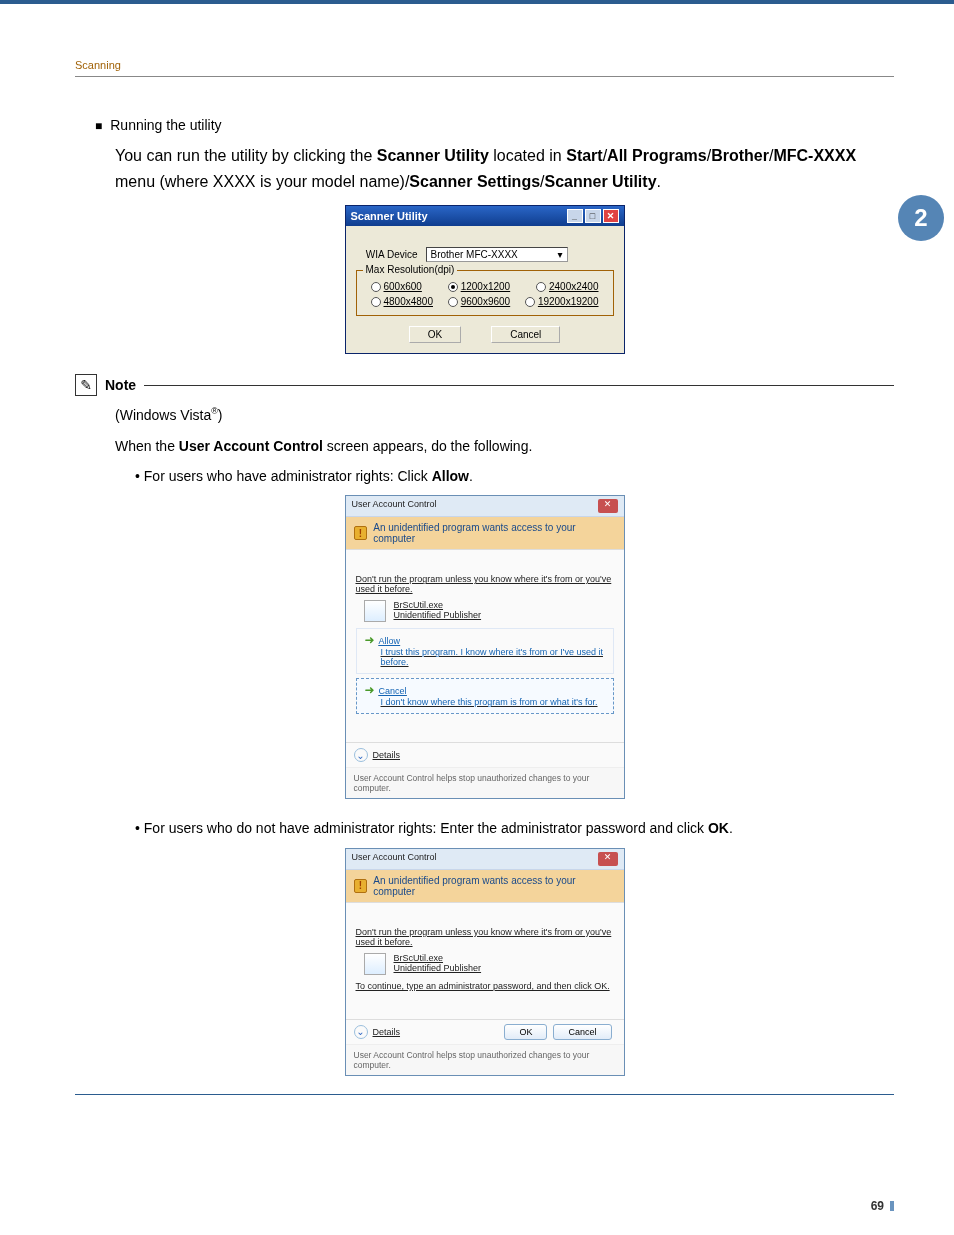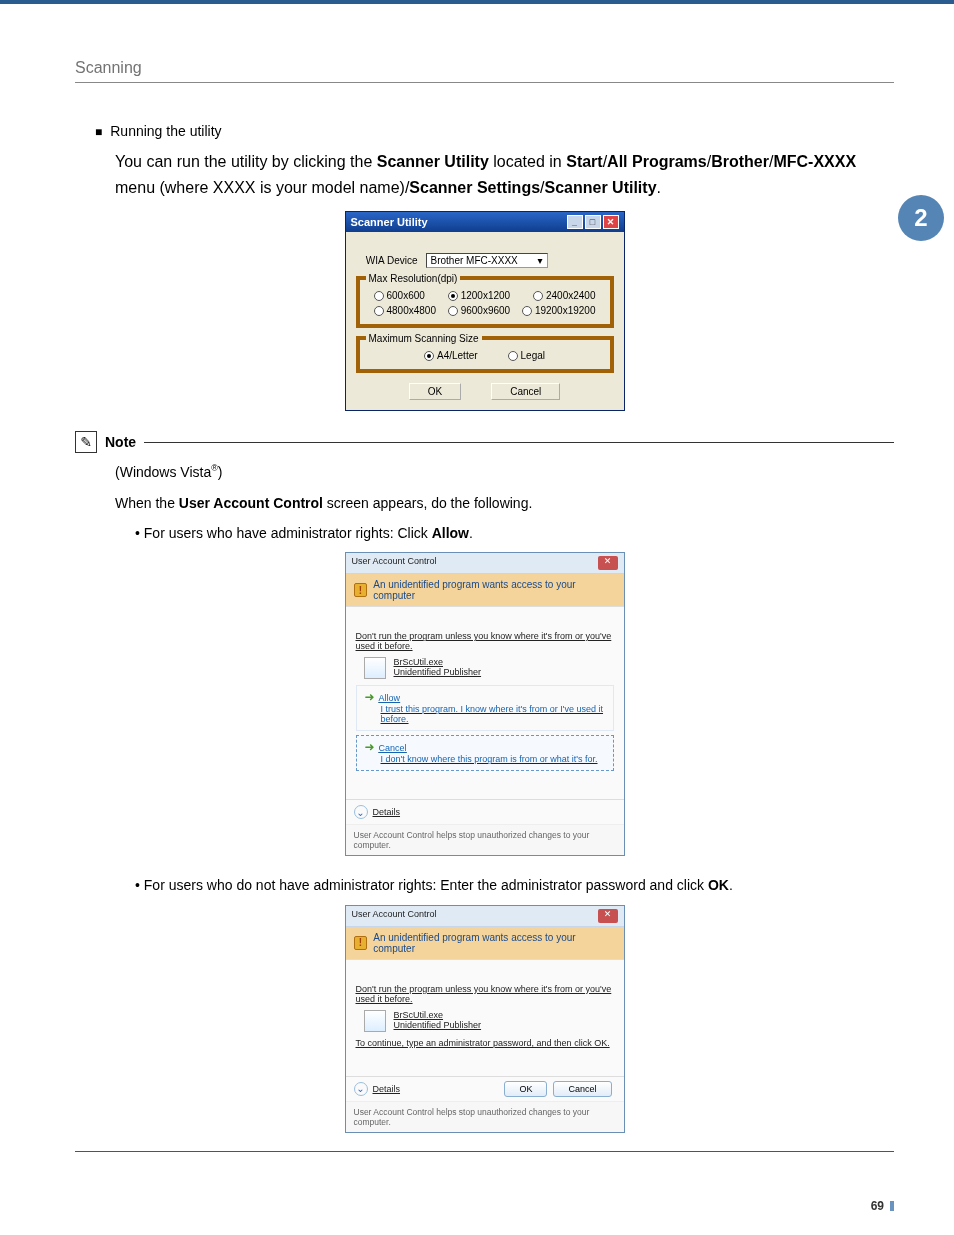--- a/index.html
+++ b/index.html
@@ -15,22 +15,22 @@
     .top-accent {
       height: 4px;
       background: #2b5c8f;
       width: 100%;
     }
     .content-area {
       padding: 55px 60px 0 75px;
       position: relative;
     }
     .header-small {
-      font-size: 16px;
-      color: #737373;
+      font-size: 11px;
+      color: #a16207;
       margin-bottom: 5px;
     }
     .header-rule {
       border-bottom: 1px solid #888;
       margin-bottom: 40px;
     }
     .square-bullet::before {
       content: "■";
       margin-right: 8px;
       font-size: 12px;
@@ -82,44 +82,44 @@
       display: flex; align-items: center; justify-content: center;
     }
     .dlg1-icon.close { background: #e04343; color: #fff; }
     .dlg1-body { padding: 15px 10px 10px; }
     .dlg1-row { display: flex; align-items: center; margin: 6px 0; }
     .dlg1-label { width: 70px; text-align:right; padding-right:8px;}
     .dlg1-select {
       border: 1px inset #999;
       background: #fff;
       padding: 1px 4px;
-      width: 122px;
+      width: 142px;
       display: flex;
       justify-content: space-between;
     }
     .group {
-      border: 4px solid #a16207;
+      border: 1px solid #a16207;
       padding: 8px 8px 6px;
       margin-top: 8px;
       position: relative;
     }
     .group-title {
       position: absolute;
       top: -7px;
       left: 6px;
       background: #ece9d8;
       padding: 0 3px;
       font-size: 10px;
     }
     .radio-row {
       display: flex;
       justify-content: space-between;
       padding: 2px 6px;
     }
-    .radio { display: flex; align-items: center; gap: 3px; }
+    .radio { display: flex; align-items: center; gap: 3px; text-decoration: underline; }
     .radio-circle {
       width: 10px; height: 10px; border-radius: 50%;
       border: 1px solid #555; background: #fff;
       display:flex;align-items:center;justify-content:center;
     }
     .radio-circle.sel::after{content:"";width:4px;height:4px;border-radius:50%;background:#000;}
     .dlg-btn {
       border: 1px outset #fff;
       background: #ece9d8;
       padding: 2px 18px;
@@ -308,33 +308,20 @@
           <span class="radio">
               <span class="radio-circle"></span>
               <span>9600x9600</span>
             </span>
           <span class="radio">
               <span class="radio-circle"></span>
               <span>19200x19200</span>
             </span>
         </div>
       </div>
-      <div class="group">
-        <span class="group-title">Maximum Scanning Size</span>
-        <div class="radio-row" style="justify-content:center;gap:30px;">
-          <span class="radio">
-              <span class="radio-circle sel"></span>
-              <span>A4/Letter</span>
-            </span>
-          <span class="radio">
-              <span class="radio-circle"></span>
-              <span>Legal</span>
-            </span>
-        </div>
-      </div>
       <div class="btn-row">
         <button class="dlg-btn">OK</button>
         <button class="dlg-btn">Cancel</button>
       </div>
     </div>
   </div>
 
   <div class="note-header">
     <span class="note-icon">✎</span>
     <span class="note-title">Note</span>

